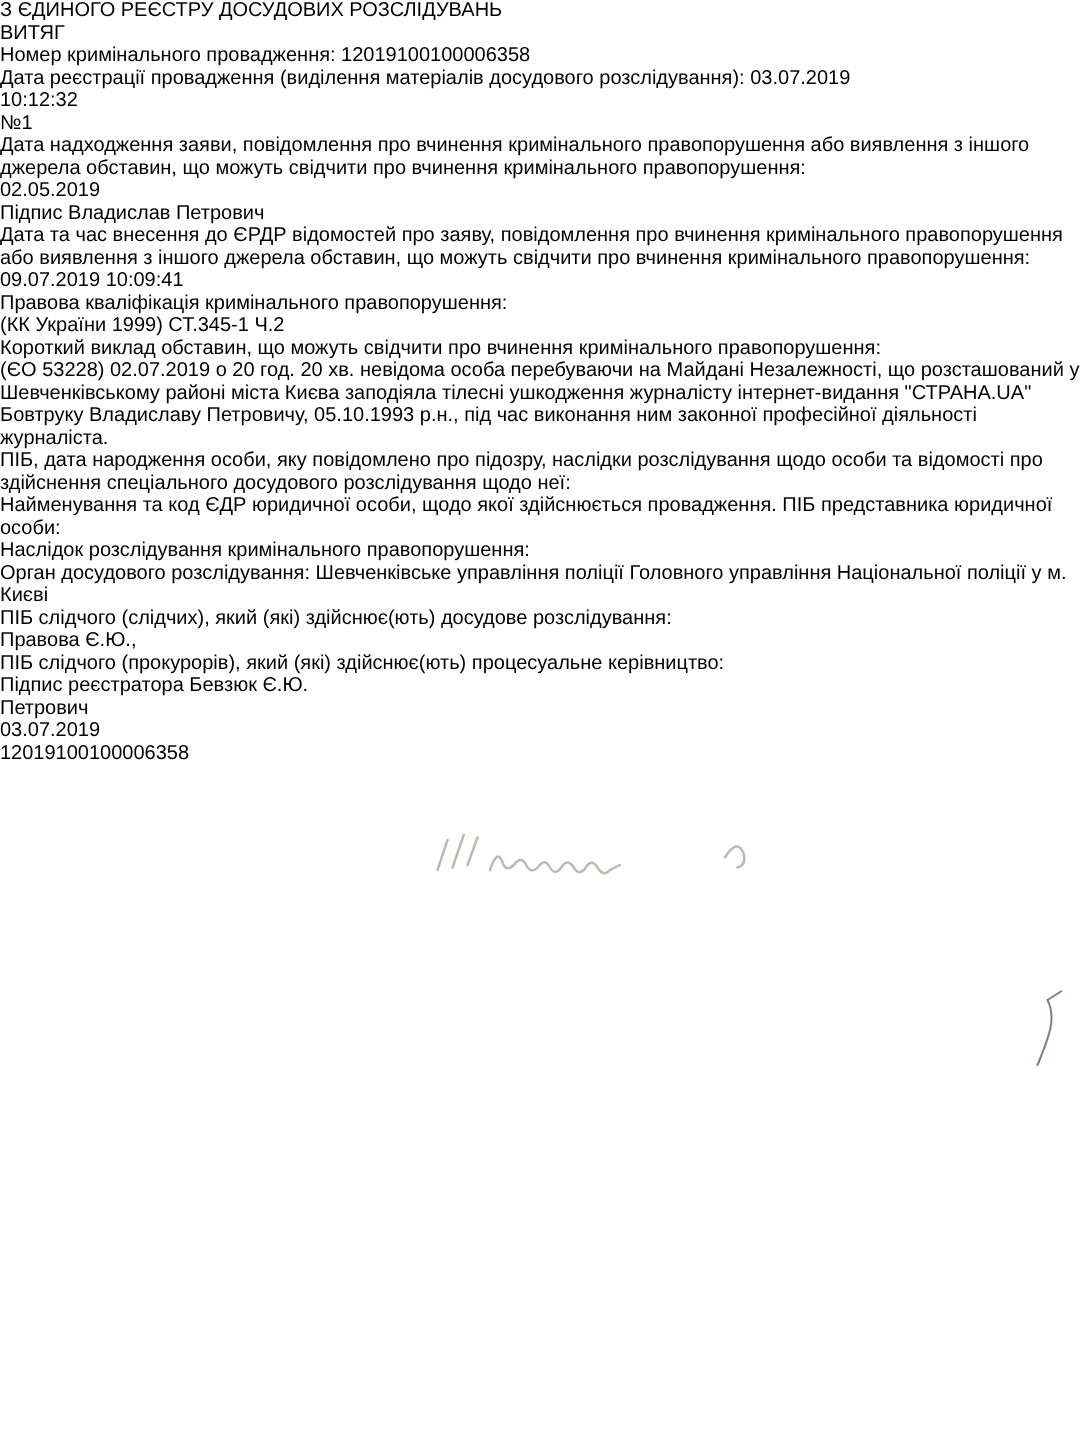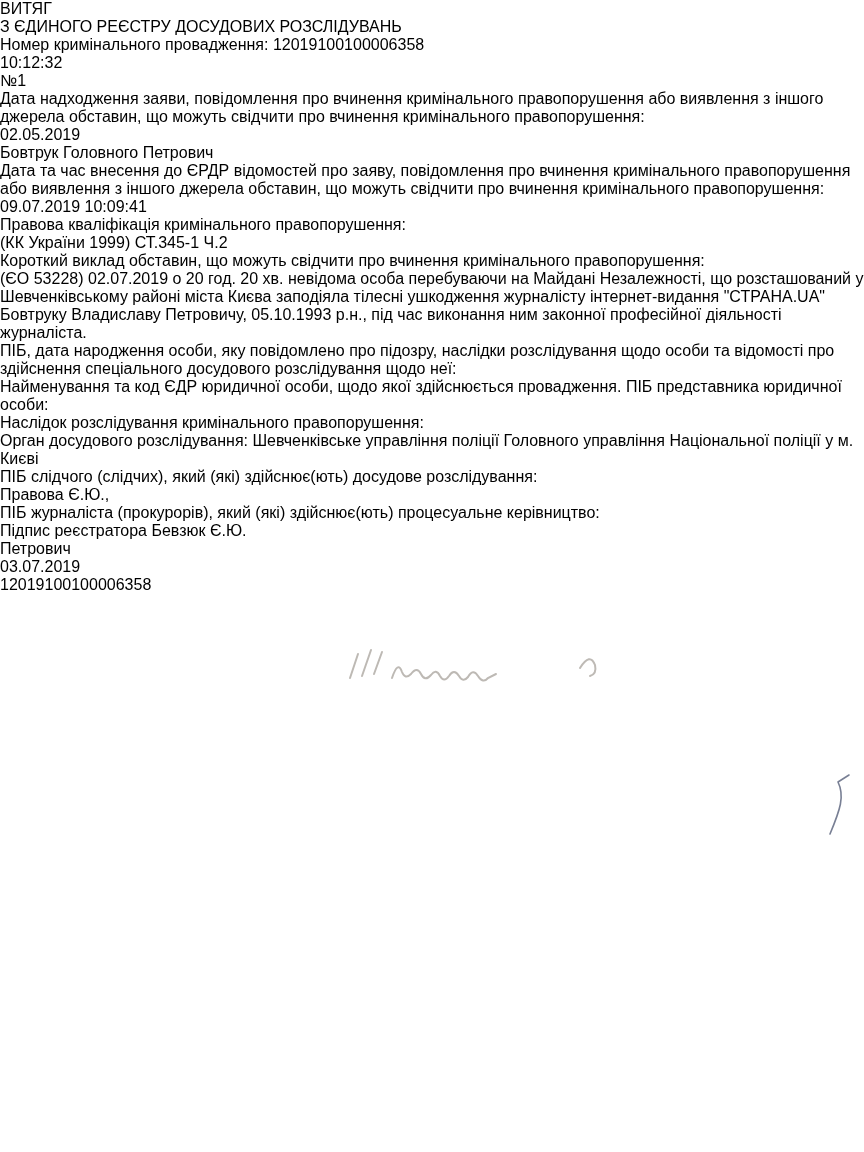--- a/index.html
+++ b/index.html
@@ -78,40 +78,41 @@
 <div class="dark-object-tr"></div>
 
 <div class="sheet sheet-c"></div>
 <div class="sheet sheet-b"></div>
 <div class="sheet sheet-a"></div>
 <div class="sheet sheet-d"></div>
 <div class="sheet sheet-main"></div>
 
 <div class="doc">
   <div class="title">
+    <div>З ЄДИНОГО РЕЄСТРУ ДОСУДОВИХ РОЗСЛІДУВАНЬ</div>
     <div>ВИТЯГ</div>
-    <div>З ЄДИНОГО РЕЄСТРУ ДОСУДОВИХ РОЗСЛІДУВАНЬ</div>
   </div>
 
   <div class="case-number">Номер кримінального провадження: 12019100100006358</div>
 
   <div class="reg-date">
+    <div>Дата реєстрації провадження (виділення матеріалів досудового розслідування): 03.07.2019</div>
     <div>10:12:32</div>
   </div>
 
   <div class="section-rule"></div>
   <div class="section-no">№1</div>
 
   <div class="box">
     <div class="row">
       <div class="lbl">Дата надходження заяви, повідомлення про вчинення кримінального правопорушення або виявлення з іншого джерела обставин, що можуть свідчити про вчинення кримінального правопорушення:</div>
       <div class="val">02.05.2019</div>
     </div>
     <div class="row">
-      <div class="val">Бовтрук Головного Петрович</div>
+      <div class="val">Підпис Владислав Петрович</div>
     </div>
     <div class="row">
       <div class="lbl">Дата та час внесення до ЄРДР відомостей про заяву, повідомлення про вчинення кримінального правопорушення або виявлення з іншого джерела обставин, що можуть свідчити про вчинення кримінального правопорушення:</div>
       <div class="val">09.07.2019 10:09:41</div>
     </div>
     <div class="row">
       <div class="lbl">Правова кваліфікація кримінального правопорушення:</div>
       <div class="val">(КК України 1999) СТ.345-1 Ч.2</div>
     </div>
 
@@ -123,21 +124,21 @@
     <div class="outcome">Наслідок розслідування кримінального правопорушення:</div>
   </div>
 
   <div class="authority">Орган досудового розслідування: Шевченківське управління поліції Головного управління Національної поліції у м. Києві</div>
 
   <div class="investigator">
     <div class="lbl">ПІБ слідчого (слідчих), який (які) здійснює(ють) досудове розслідування:</div>
     <div class="val">Правова Є.Ю.,</div>
   </div>
 
-  <div class="prosecutor">ПІБ журналіста (прокурорів), який (які) здійснює(ють) процесуальне керівництво:</div>
+  <div class="prosecutor">ПІБ слідчого (прокурорів), який (які) здійснює(ють) процесуальне керівництво:</div>
 
   <div class="sign-row">
     <span>Підпис реєстратора</span>
     <span class="sig-line"></span>
     <span>Бевзюк Є.Ю.</span>
   </div>
 
   <div class="role">Петрович</div>
   <div class="sign-date">03.07.2019</div>
 

